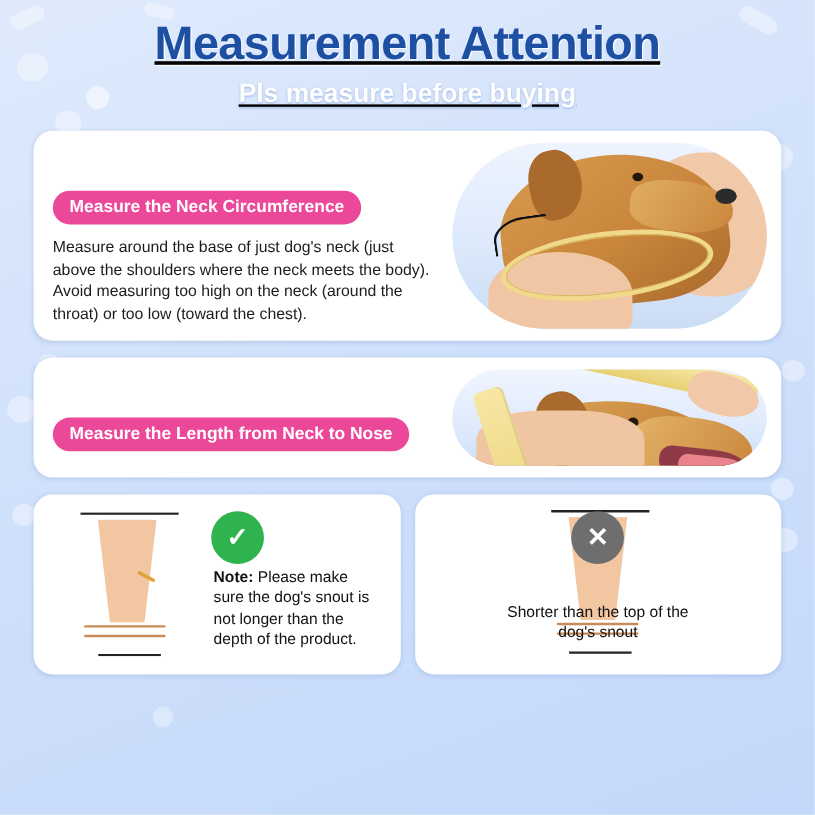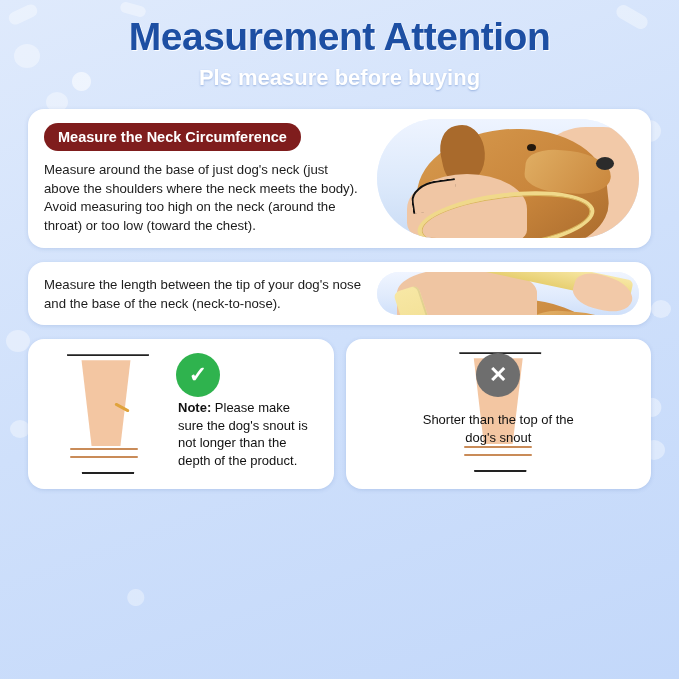--- a/index.html
+++ b/index.html
@@ -42,20 +42,21 @@
   .deco.p3 { width: 24px; height: 22px; right: 18px; top: 120px; }
   .deco.p4 { width: 20px; height: 18px; right: 8px; top: 300px; }
   .deco.p5 { width: 24px; height: 22px; left: 6px; top: 330px; }
   .deco.p6 { width: 20px; height: 18px; left: 10px; top: 420px; }
   .deco.p7 { width: 22px; height: 20px; right: 14px; top: 440px; }
 
   .header {
     position: relative;
     text-align: center;
     padding-top: 16px;
+    text-decoration: underline;
   }
   .title {
     font-size: 39px;
     font-weight: bold;
     color: #1d4fa3;
     letter-spacing: -0.5px;
     text-shadow: 1px 1px 0 rgba(255,255,255,0.9);
     margin: 0;
     line-height: 1.1;
   }
@@ -79,27 +80,28 @@
     display: flex;
     align-items: stretch;
   }
   .card-text {
     flex: 1 1 auto;
     padding: 14px 14px 12px 16px;
     box-sizing: border-box;
   }
   .pill {
     display: inline-block;
-    background: #7f1d1d;
+    background: #ec4899;
     color: #ffffff;
     font-weight: bold;
     font-size: 14.5px;
     padding: 6px 14px;
     border-radius: 14px;
     margin-bottom: 10px;
+    margin-top: 36px;
   }
   .body-text {
     font-size: 13.2px;
     color: #1c1c1c;
     line-height: 1.42;
     margin: 0;
   }
   .card-photo {
     flex: 0 0 262px;
     position: relative;
@@ -395,21 +397,21 @@
     color: #111;
     line-height: 1.35;
   }
   .note-label {
     font-weight: bold;
   }
   .right-note {
     position: absolute;
     left: 50%;
     transform: translateX(-50%);
-    top: 72px;
+    top: 89px;
     width: 160px;
     text-align: center;
     font-size: 13px;
     color: #111;
     line-height: 1.35;
   }
   .bcard.right .cone {
     left: 50%;
     margin-left: -52px;
     top: 8px;
@@ -472,21 +474,21 @@
           <span class="ph1-tape"></span>
           <span class="ph1-arrow"></span>
         </div>
       </div>
     </div>
   </div>
 
   <div class="card">
     <div class="card-row">
       <div class="card-text">
-        <p class="body-text">Measure the length between the tip of your dog's nose and the base of the neck (neck-to-nose).</p>
+        <span class="pill">Measure the Length from Neck to Nose</span>
       </div>
       <div class="card-photo">
         <div class="photo2">
           <span class="ph2-dog"></span>
           <span class="ph2-ear"></span>
           <span class="ph2-snout"></span>
           <span class="ph2-mouth"></span>
           <span class="ph2-tongue"></span>
           <span class="ph2-eye"></span>
           <span class="ph2-hand"></span>

